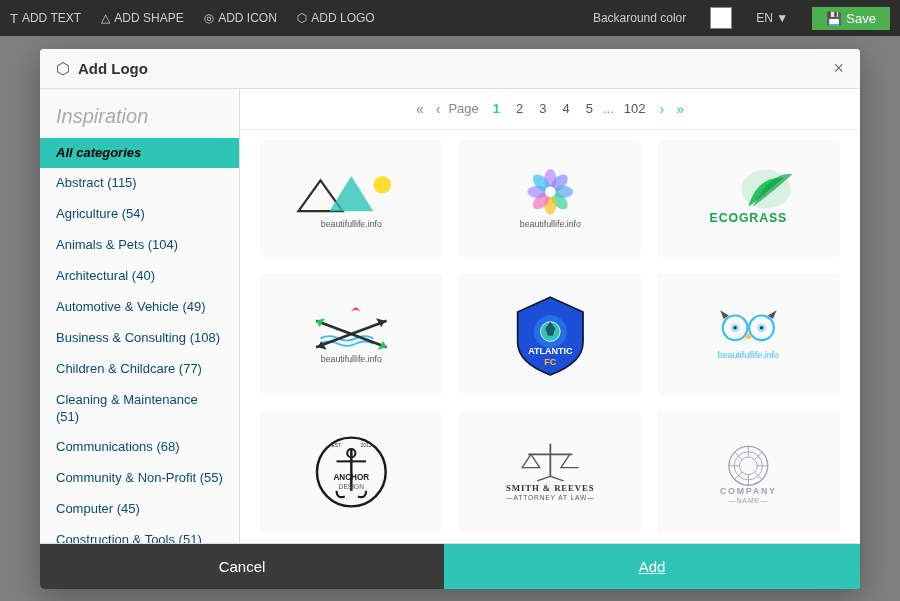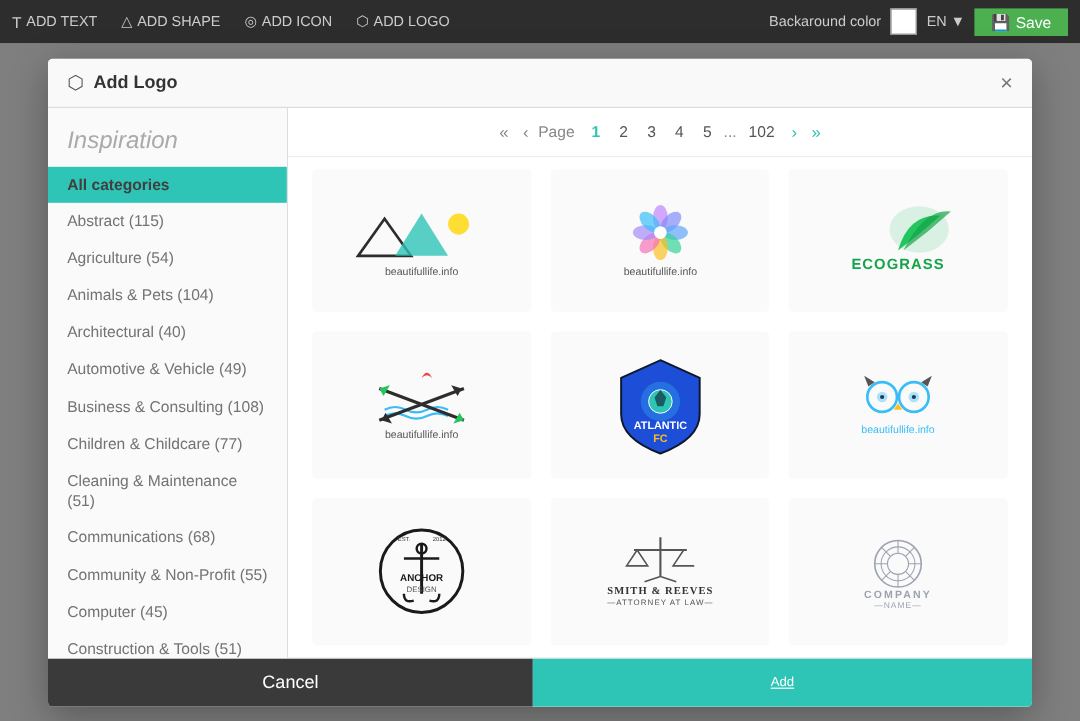--- a/index.html
+++ b/index.html
@@ -28,21 +28,21 @@
       font-size: 12px;
       display: flex;
       align-items: center;
       gap: 4px;
       cursor: pointer;
     }
     .toolbar-right {
       margin-left: auto;
       display: flex;
       align-items: center;
-      gap: 8px;
+      gap: 24px;
     }
     .bg-color-label { color: #ccc; font-size: 12px; }
     .bg-color-box {
       width: 22px; height: 22px;
       background: #fff;
       border: 1px solid #888;
     }
     .lang-select {
       color: #ccc;
       font-size: 12px;
@@ -140,28 +140,29 @@
     }
     .sidebar-title {
       font-size: 20px;
       color: #aaa;
       padding: 16px 16px 10px;
       font-style: italic;
     }
     .sidebar-item {
       padding: 7px 16px;
       font-size: 13px;
-      color: #737373;
+      color: #0c4a6e;
       cursor: pointer;
       line-height: 1.3;
     }
     .sidebar-item.active {
       background: #2ec4b6;
-      color: #404040;
+      color: #000000;
       font-weight: bold;
+      font-style: italic;
     }
 
     
     .main-content {
       flex: 1;
       display: flex;
       flex-direction: column;
       overflow: hidden;
     }
 
@@ -228,21 +229,21 @@
       border: none;
       font-size: 15px;
       cursor: pointer;
     }
     .add-btn {
       flex: 1;
       padding: 14px;
       background: #2ec4b6;
       color: #fff;
       border: none;
-      font-size: 11px;
+      font-size: 15px;
       cursor: pointer;
       text-decoration: underline;
     }
 
     
     .logo-grid::-webkit-scrollbar,
     .sidebar::-webkit-scrollbar { width: 6px; }
     .logo-grid::-webkit-scrollbar-track,
     .sidebar::-webkit-scrollbar-track { background: #f0f0f0; }
     .logo-grid::-webkit-scrollbar-thumb,

